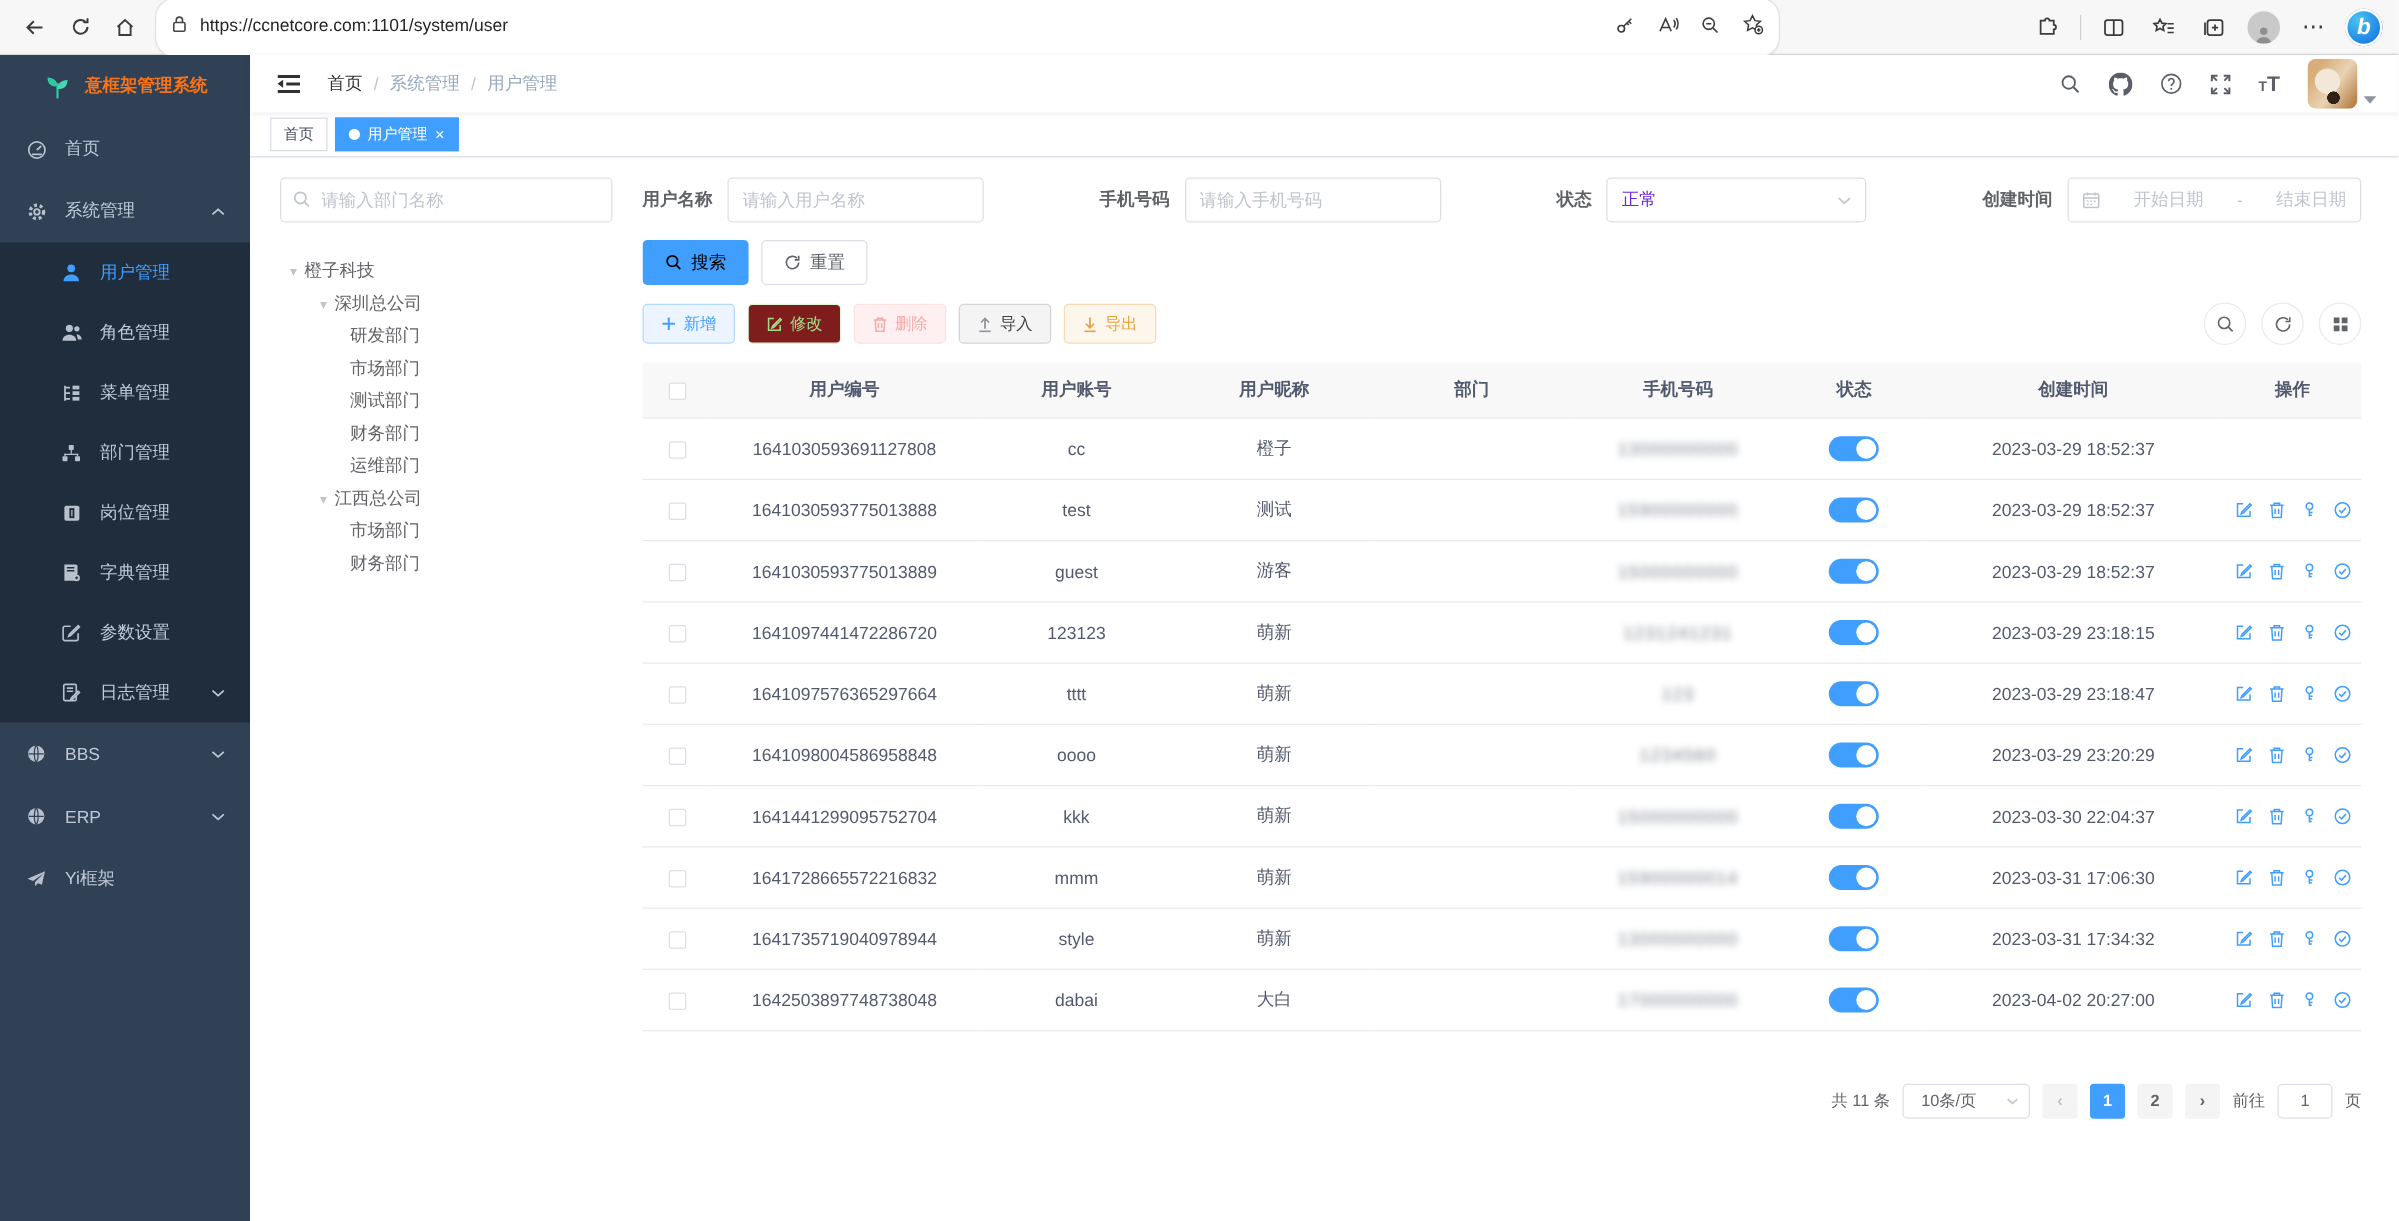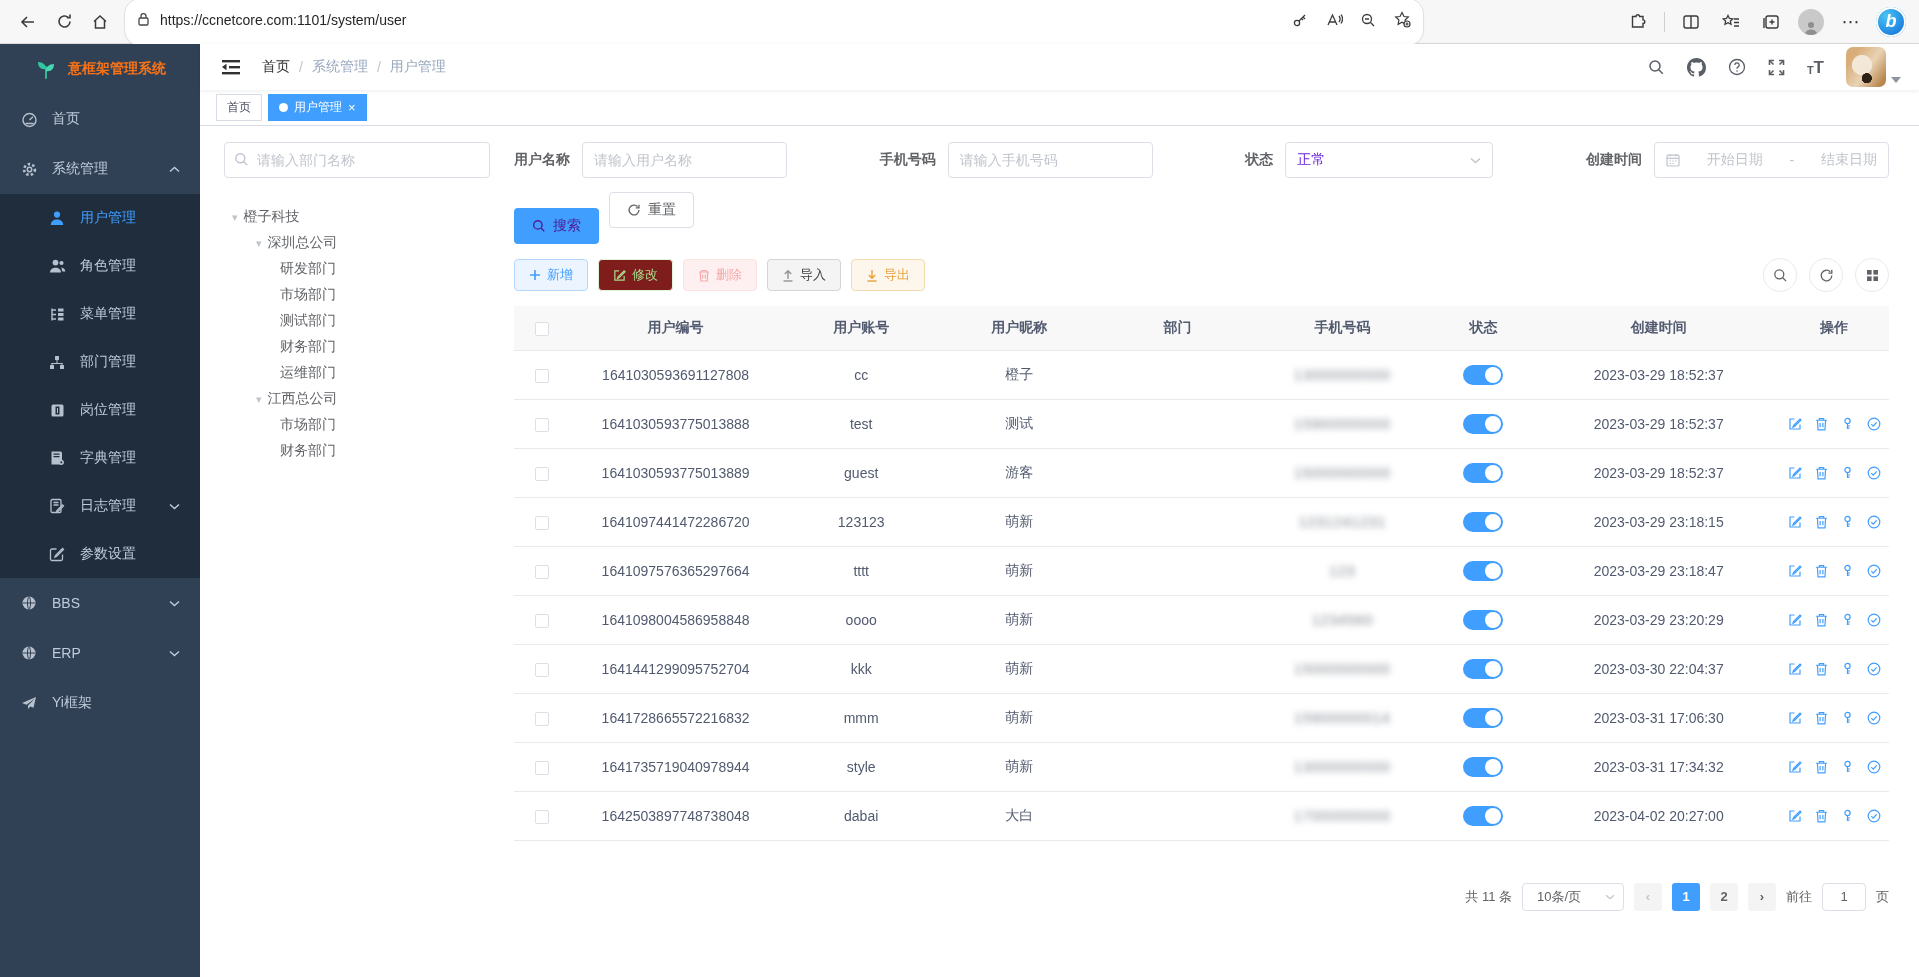--- a/index.html
+++ b/index.html
@@ -95,21 +95,21 @@
 
   .body-row { display:flex; margin-top:14px; }
   .tree-panel { width:266px; flex-shrink:0; padding-top:12px; }
   .tree-node { height:26px; display:flex; align-items:center; font-size:14px; color:#606266; cursor:pointer; }
   .tree-caret { color:#c0c4cc; font-size:11px; margin-right:6px; }
 
   .table-panel { flex:1; margin-left:24px; min-width:0; }
   .btns-row { display:flex; gap:10px; }
   .btn { height:36px; border-radius:4px; display:inline-flex; align-items:center; gap:7px;
     padding:0 17px; font-size:14px; cursor:pointer; border:1px solid transparent; }
-  .btn-primary { background:#409eff; color:#4c1d95;margin-top:16px; }
+  .btn-primary { background:#409eff; color:#000000; }
   .btn-default { background:#fff; border-color:#dcdfe6; color:#606266; }
 
   .action-row { display:flex; align-items:center; margin-top:14px; }
   .btn-sm { height:32px; padding:0 14px; font-size:13px; border-radius:4px;
     display:inline-flex; align-items:center; gap:6px; border:1px solid; cursor:pointer; margin-right:10px; }
   .btn-add    { background:#ecf5ff; border-color:#b3d8ff; color:#409eff; }
   .btn-modify { background:#7f1d1d; border-color:#e1f3d8; color:#a8dc8d; }
   .btn-delete { background:#fef0f0; border-color:#fde2e2; color:#f6a9a9;font-family:Liberation Mono, monospace; }
   .btn-import { background:#f4f4f5; border-color:#d3d4d6; color:#404040; }
   .btn-export { background:#fdf6ec; border-color:#f5dab1; color:#e6a23c; }
@@ -343,40 +343,40 @@
               <path d="M4.5 3.5h6v1.2h-6zM4.5 6h6v1.2h-6z" fill="#1f2d3d"></path>
               <circle cx="12.3" cy="12.3" r="2.6"></circle>
               <path d="M11.2 12.3h2.2M12.3 11.2v2.2" stroke="#1f2d3d" stroke-width="0.9"></path>
             </svg>
         </span>
         <span>字典管理</span>
       </div>
       <div class="menu-item">
         <span class="mi-icon">
           <svg width="16" height="16" viewBox="0 0 16 16" fill="none" stroke="#b7c0cd" stroke-width="1.3">
+              <path d="M13.5 8.5V13a1.5 1.5 0 0 1-1.5 1.5H3A1.5 1.5 0 0 1 1.5 13V4.5A1.5 1.5 0 0 1 3 3h4.5"></path>
+              <path d="m6.5 9.5 7-7 1 1-7 7-1.6.6z"></path>
+            </svg>
+        </span>
+        <span>参数设置</span>
+      </div>
+      <div class="menu-item">
+        <span class="mi-icon">
+          <svg width="16" height="16" viewBox="0 0 16 16" fill="none" stroke="#b7c0cd" stroke-width="1.3">
               <rect x="2" y="1.5" width="10" height="13" rx="1.2"></rect>
               <path d="M4.5 4.5h5M4.5 7h5"></path>
               <path d="m8 12.5 5.5-5.5 1 1-5.5 5.5-1.5.5z" fill="#1f2d3d"></path>
             </svg>
         </span>
         <span>日志管理</span>
         <span class="chev">
           <svg width="11" height="7" viewBox="0 0 11 7" fill="none" stroke="currentColor" stroke-width="1.4">
               <path d="m1 1.5 4.5 4 4.5-4"></path>
             </svg>
         </span>
-      </div>
-      <div class="menu-item">
-        <span class="mi-icon">
-          <svg width="16" height="16" viewBox="0 0 16 16" fill="none" stroke="#b7c0cd" stroke-width="1.3">
-              <path d="M13.5 8.5V13a1.5 1.5 0 0 1-1.5 1.5H3A1.5 1.5 0 0 1 1.5 13V4.5A1.5 1.5 0 0 1 3 3h4.5"></path>
-              <path d="m6.5 9.5 7-7 1 1-7 7-1.6.6z"></path>
-            </svg>
-        </span>
-        <span>参数设置</span>
       </div>
     </div>
 
 
 
     <div class="menu-item">
       <span class="mi-icon">
         <svg width="16" height="16" viewBox="0 0 16 16" fill="#b7c0cd">
             <circle cx="8" cy="8" r="6.5"></circle>
             <path d="M2 8h12M8 1.5c2 1.8 2 11.2 0 13M8 1.5c-2 1.8-2 11.2 0 13" stroke="#304156" stroke-width="1" fill="none"></path>

